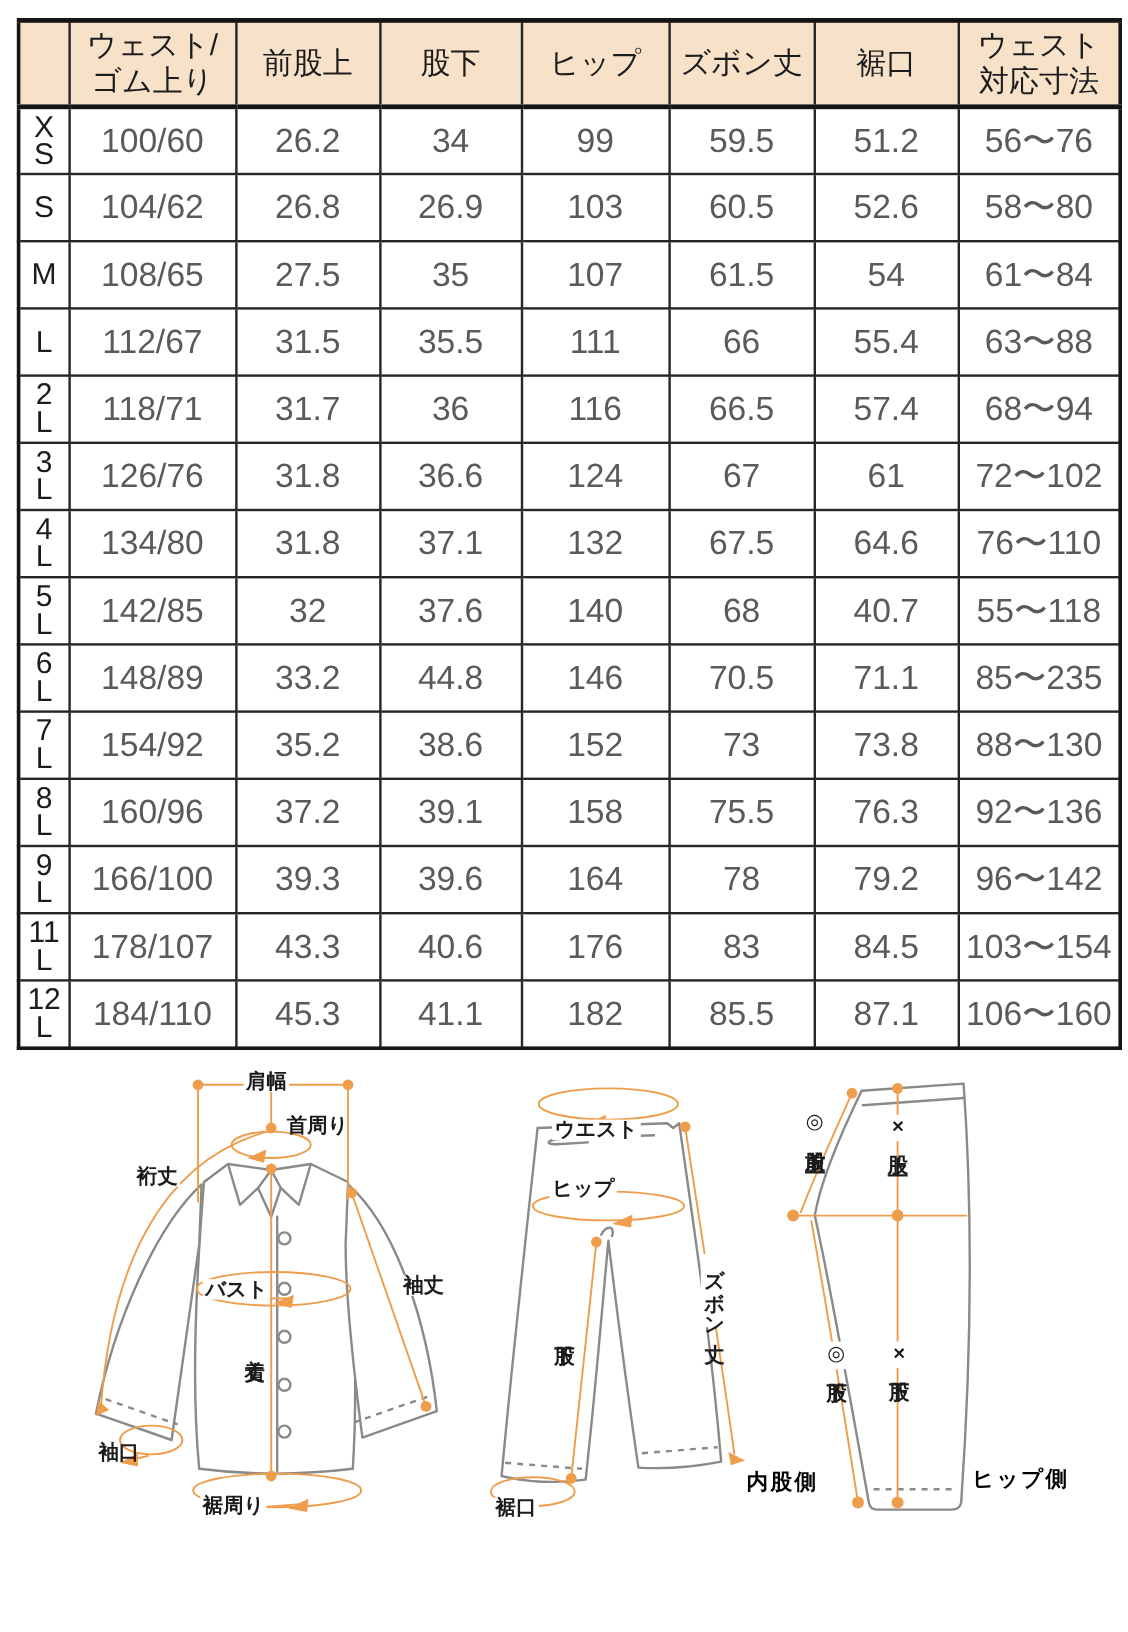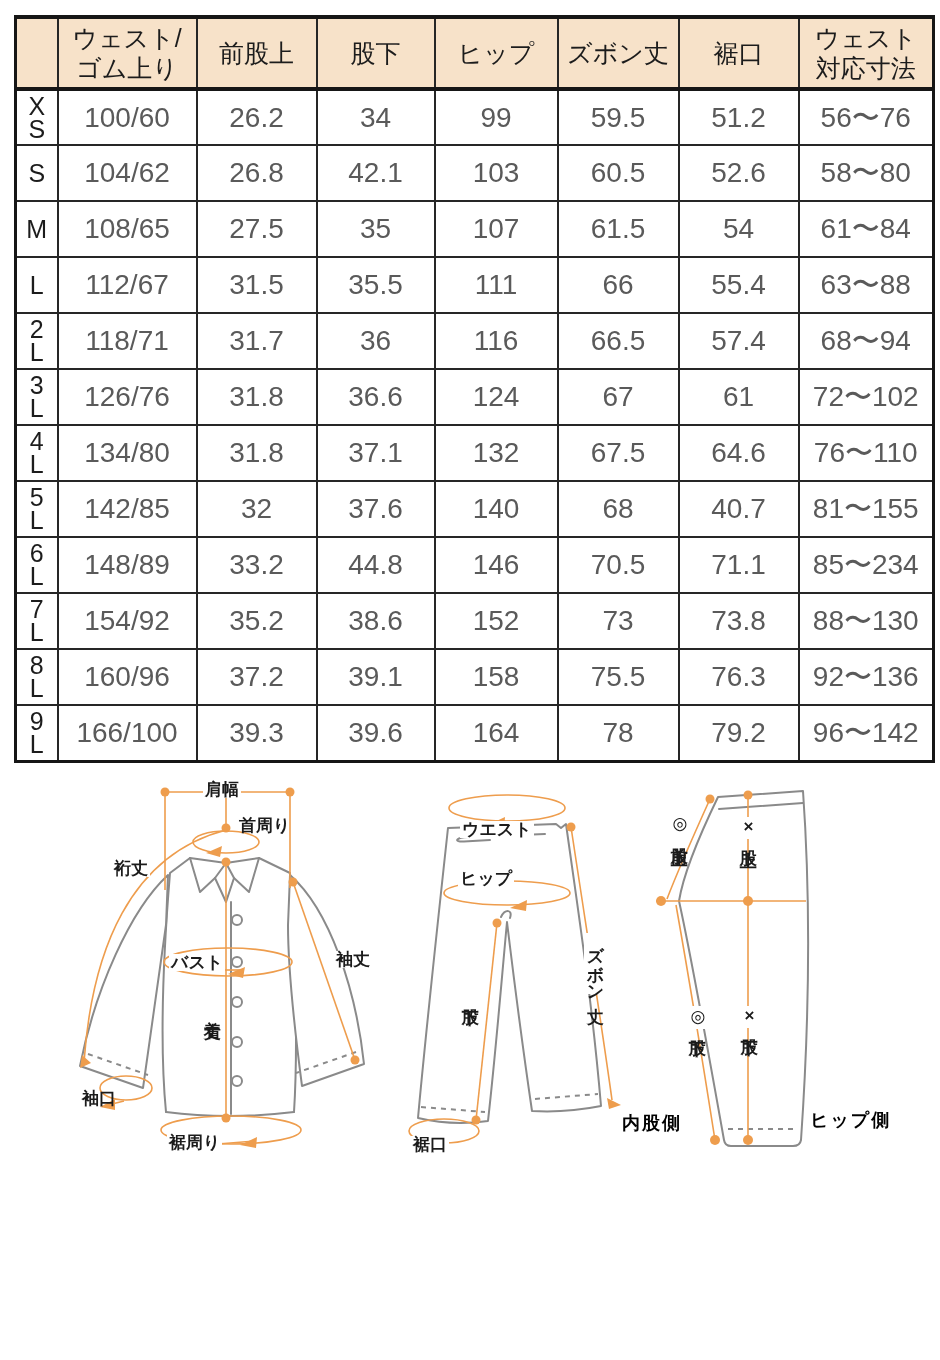--- a/index.html
+++ b/index.html
@@ -100,21 +100,21 @@
         <td>34</td>
         <td>99</td>
         <td>59.5</td>
         <td>51.2</td>
         <td>56〜76</td>
       </tr>
       <tr>
         <th>S</th>
         <td>104/62</td>
         <td>26.8</td>
-        <td>42.1</td>
+        <td>26.9</td>
         <td>103</td>
         <td>60.5</td>
         <td>52.6</td>
         <td>58〜80</td>
       </tr>
       <tr>
         <th>M</th>
         <td>108/65</td>
         <td>27.5</td>
         <td>35</td>
@@ -168,32 +168,32 @@
       </tr>
       <tr>
         <th>5
 L</th>
         <td>142/85</td>
         <td>32</td>
         <td>37.6</td>
         <td>140</td>
         <td>68</td>
         <td>40.7</td>
-        <td>81〜155</td>
+        <td>55〜118</td>
       </tr>
       <tr>
         <th>6
 L</th>
         <td>148/89</td>
         <td>33.2</td>
         <td>44.8</td>
         <td>146</td>
         <td>70.5</td>
         <td>71.1</td>
-        <td>85〜234</td>
+        <td>85〜235</td>
       </tr>
       <tr>
         <th>7
 L</th>
         <td>154/92</td>
         <td>35.2</td>
         <td>38.6</td>
         <td>152</td>
         <td>73</td>
         <td>73.8</td>
@@ -213,20 +213,42 @@
       <tr>
         <th>9
 L</th>
         <td>166/100</td>
         <td>39.3</td>
         <td>39.6</td>
         <td>164</td>
         <td>78</td>
         <td>79.2</td>
         <td>96〜142</td>
+      </tr>
+      <tr>
+        <th>11
+L</th>
+        <td>178/107</td>
+        <td>43.3</td>
+        <td>40.6</td>
+        <td>176</td>
+        <td>83</td>
+        <td>84.5</td>
+        <td>103〜154</td>
+      </tr>
+      <tr>
+        <th>12
+L</th>
+        <td>184/110</td>
+        <td>45.3</td>
+        <td>41.1</td>
+        <td>182</td>
+        <td>85.5</td>
+        <td>87.1</td>
+        <td>106〜160</td>
       </tr>
     </tbody>
 </table>
 
 <div class="diagram-area">
   <svg width="940" height="420" viewBox="0 0 940 420">
 
     <g>
       <path class="gf" d="M190,88 L259,88 L290,103 C296,200 298,280 294,342 Q228,350 166,342 C162,280 160,200 170,103 Z"></path>
       <path class="g" d="M190,88 L170,103 C162,200 160,280 166,342"></path>

